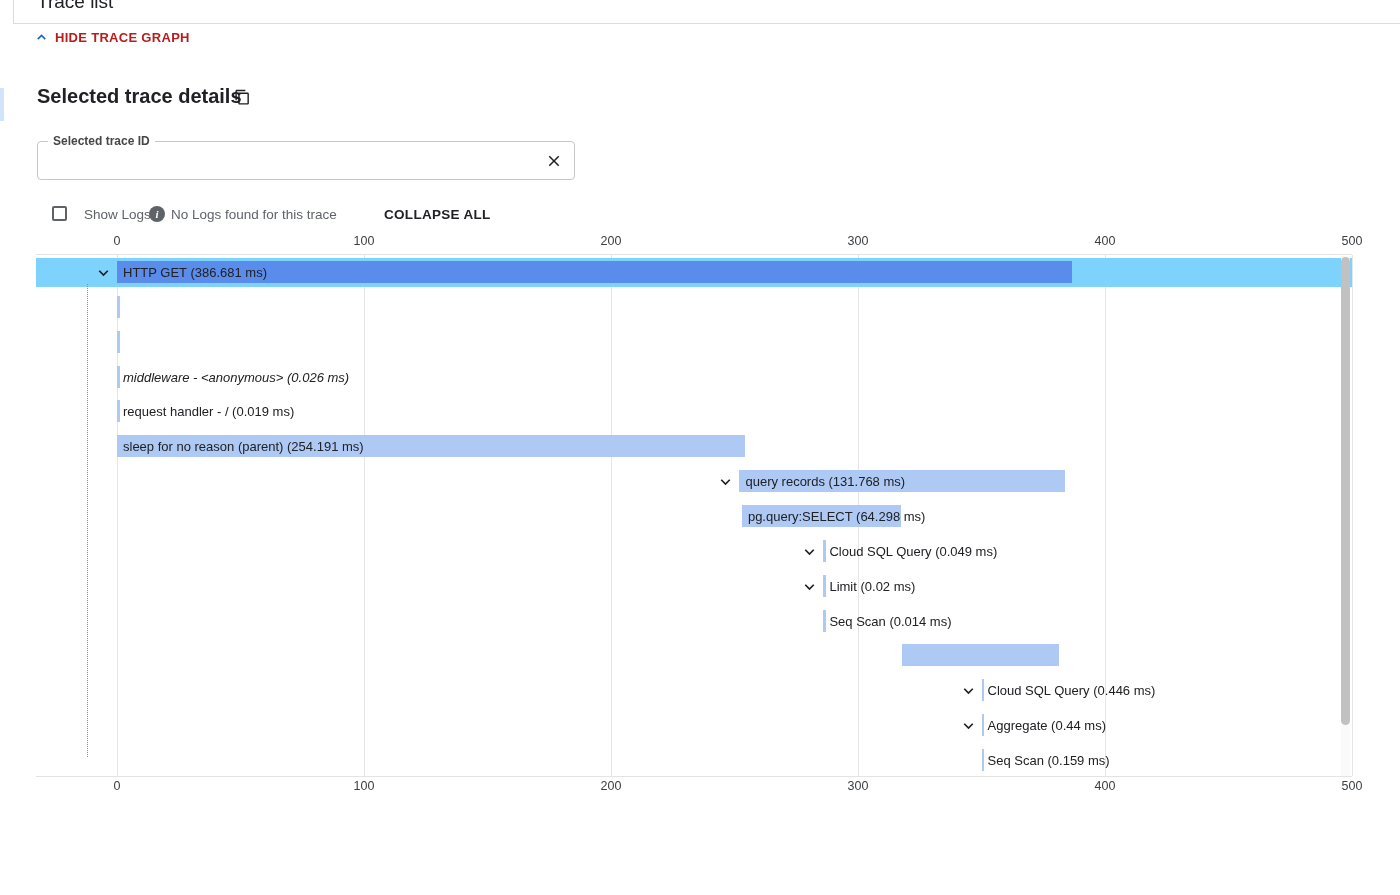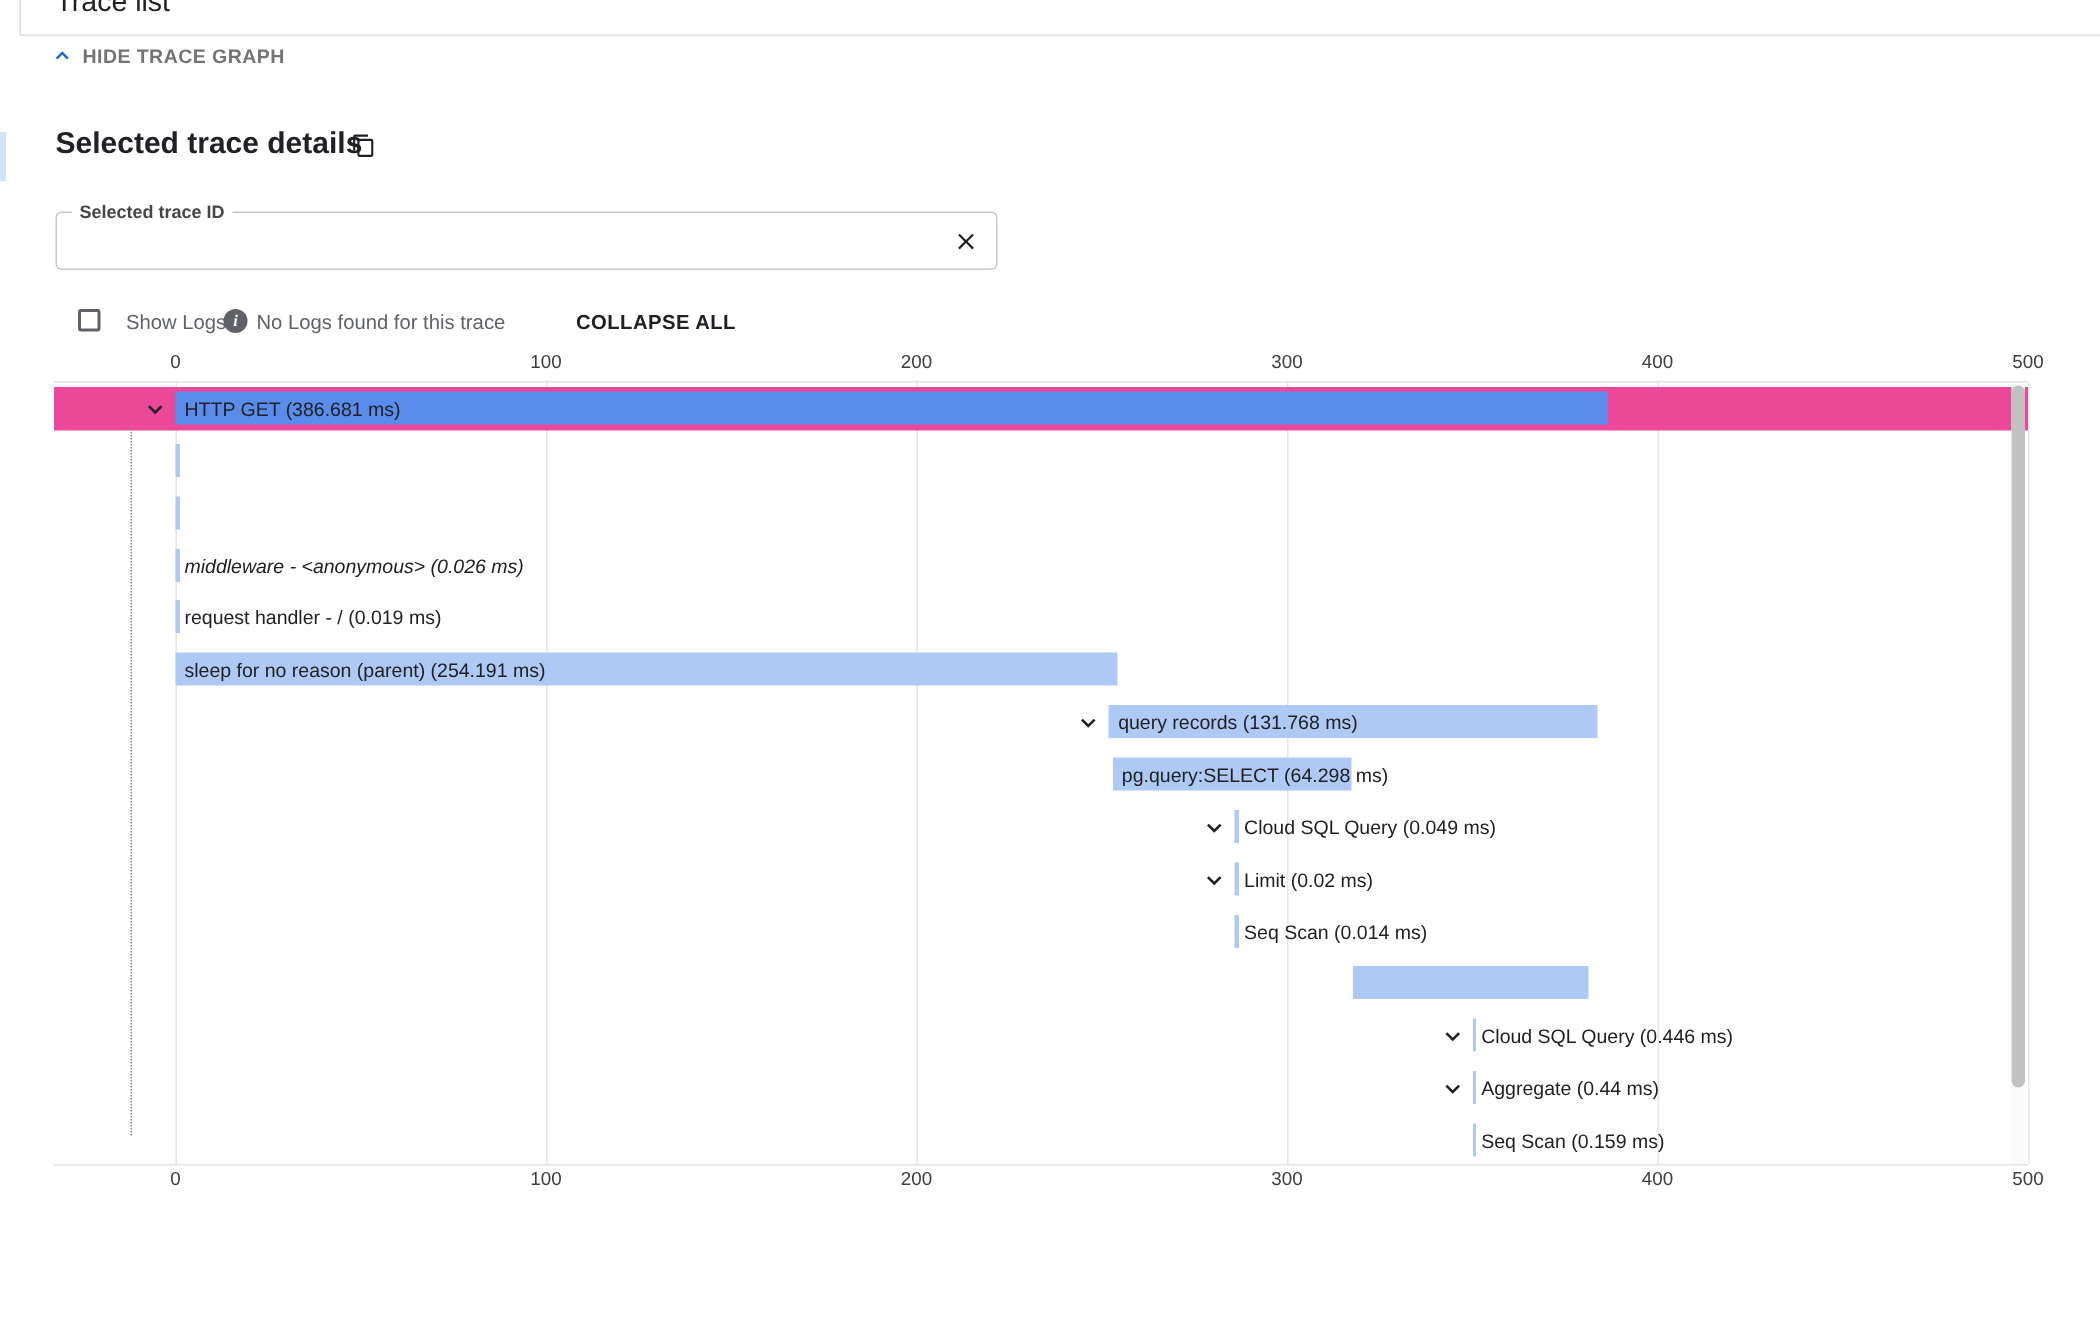--- a/index.html
+++ b/index.html
@@ -8,28 +8,28 @@
   .abs { position:absolute; }
   #stage { position:relative; width:1400px; height:895px; overflow:hidden; }
 
   
   #page-title { left:37px; top:-9px; font-size:19px; color:#202124; white-space:nowrap; }
   #top-vline { left:13px; top:0; width:1px; height:23px; background:#dadce0; }
   #top-divider { left:13px; top:23px; width:1387px; height:1px; background:#dadce0; }
   #left-strip { left:0; top:88px; width:4px; height:33px; background:#d2e3fc; }
 
   #hide-graph-btn { left:34px; top:30px; display:flex; align-items:center; gap:6px;
-    color:#737373; font-size:13px; font-weight:bold; letter-spacing:.3px; cursor:pointer; }
+    color:#b91c1c; font-size:13px; font-weight:bold; letter-spacing:.3px; cursor:pointer; }
   #hide-graph-btn svg { display:block; }
 
   #details-heading { left:37px; top:85px; font-size:20px; font-weight:700; color:#202124; }
   #copy-icon { left:234px; top:88px; cursor:pointer; }
 
   
-  #trace-field { left:37px; top:141px; width:628px; height:39px;
+  #trace-field { left:37px; top:141px; width:538px; height:39px;
     border:1px solid #c4c7c5; border-radius:4px; background:#fff; }
   #trace-field-label { left:10px; top:-8px; background:#fff; padding:0 5px;
     font-size:12px; font-weight:bold; color:#444746; line-height:14px; }
   #trace-field-value { left:11px; top:0; line-height:37px; font-size:14px; color:#202124; }
   #trace-clear { right:11px; top:10px; width:18px; height:18px; cursor:pointer; }
 
   
   #show-logs-checkbox { left:52px; top:206px; width:15px; height:15px;
     border:2px solid #5f6368; border-radius:2px; background:#fff; cursor:pointer; }
   #show-logs-label { left:84px; top:207px; font-size:13.5px; color:#5f6368; }
@@ -42,21 +42,21 @@
 
   
   #axis-top, #axis-bottom { left:36px; width:1316px; height:14px; }
   #axis-top { top:234px; } #axis-bottom { top:779px; }
   .tick-label { position:absolute; transform:translateX(-50%); font-size:12.5px;
     color:#3c4043; white-space:nowrap; }
   #chart { left:36px; top:254px; width:1316px; height:523px;
     border-top:1px solid #e3e3e3; border-bottom:1px solid #e3e3e3; background:#fff; }
   .gridline { position:absolute; top:0; bottom:0; width:1px; background:#e5e5e5; }
   .trace-row { position:absolute; left:0; width:100%; height:29px; }
-  .trace-row.selected { background:#ec4899; }
+  .trace-row.selected { background:#7dd3fc; }
   .span-bar { position:absolute; top:3px; height:22px; }
   .span-bar.dark { background:#5a8cec; }
   .span-bar.light { background:#aec9f4; }
   .span-label { position:absolute; top:0; line-height:29px; font-size:13px;
     color:#202124; white-space:nowrap; }
   .row-chevron { position:absolute; top:6px; width:17px; height:17px; cursor:pointer; color:#202124; }
 
   #tree-dotted-line { left:87px; top:284px; width:1px; height:473px;
     border-left:1px dotted #8a8a8a; }
 

